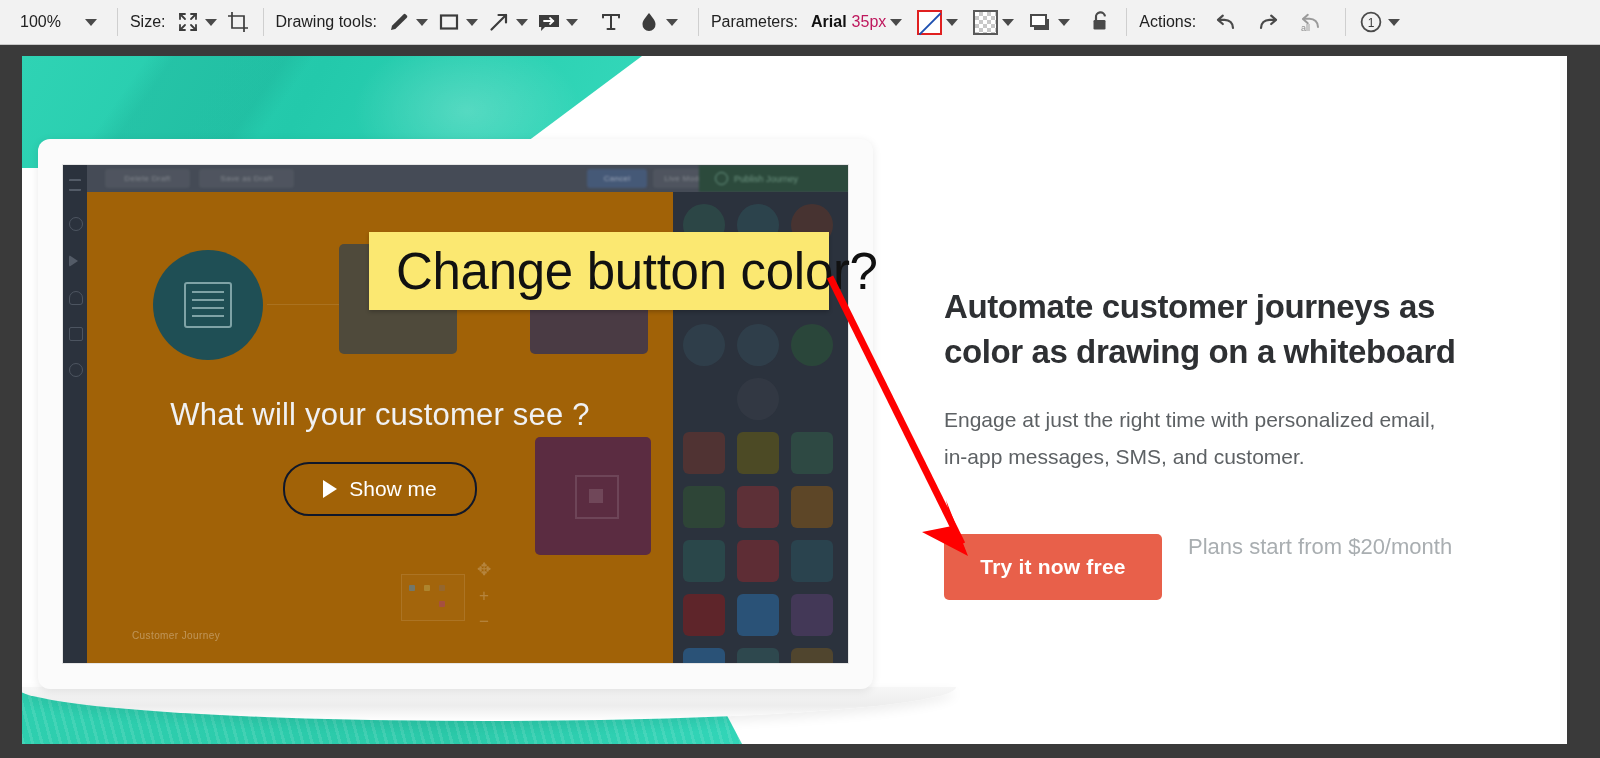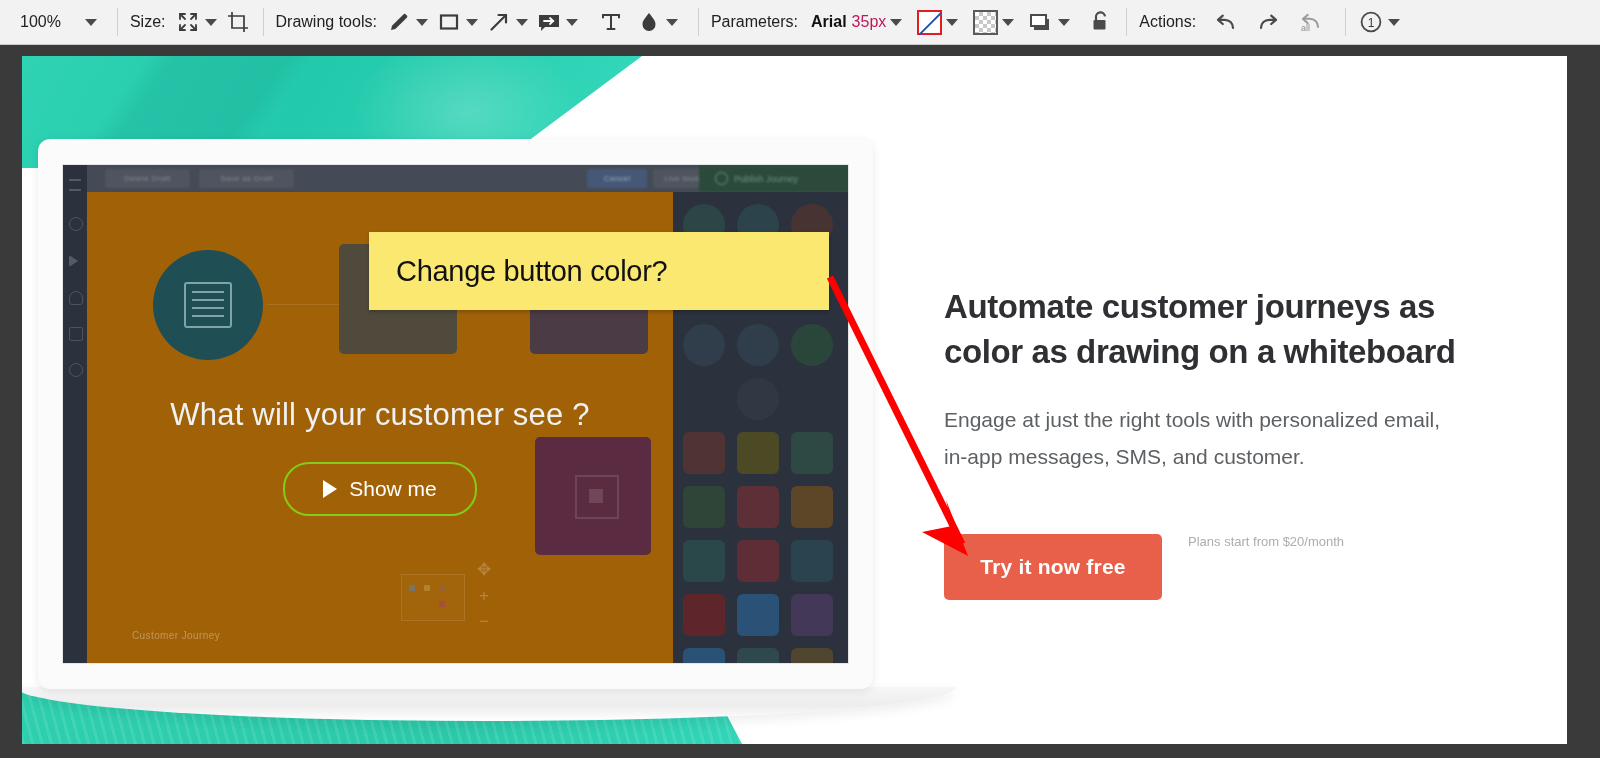--- a/index.html
+++ b/index.html
@@ -152,21 +152,21 @@
     box-shadow:0 8px 0 #7fa3a6, 0 16px 0 #7fa3a6, 0 24px 0 #7fa3a6;
   }
   .node-sq{position:absolute;border-radius:5px;}
   .conn{position:absolute;height:1px;background:rgba(255,255,255,.10);}
   .screen-head{
     position:absolute;left:0;right:0;top:205px;text-align:center;
     font-size:31px;color:#f0f1f3;letter-spacing:.2px;
   }
   .showme{
     position:absolute;left:50%;transform:translateX(-50%);top:270px;
-    width:190px;height:50px;border:2px solid #84cc16;border-radius:26px;
+    width:190px;height:50px;border:2px solid #0f172a;border-radius:26px;
     display:flex;align-items:center;justify-content:center;gap:12px;
     color:#fff;font-size:21px;
   }
   .play-tri{
     width:0;height:0;border-left:14px solid #fff;
     border-top:9px solid transparent;border-bottom:9px solid transparent;
   }
   .journey-label{
     position:absolute;left:45px;bottom:22px;
     font-size:10px;color:rgba(255,255,255,.32);
@@ -191,40 +191,40 @@
 
   
   .hl-box{
     position:absolute;left:347px;top:176px;width:460px;height:78px;
     background:#fbe871;
     display:flex;align-items:center;padding-left:27px;box-sizing:border-box;
     box-shadow:0 2px 4px rgba(0,0,0,.22);
   }
   .hl-text{
     font-family:"Liberation Sans", sans-serif;
-    font-size:29px;color:#111;letter-spacing:-.3px;white-space:nowrap;
+    font-size:51px;color:#111;letter-spacing:-.3px;white-space:nowrap;
   }
 
   
   .copy{position:absolute;left:922px;top:228px;width:610px;}
   .copy h1{
     margin:0;font-size:33px;line-height:1.37;
     font-weight:bold;color:#2e3033;letter-spacing:-.4px;
   }
   .copy p{
     margin:28px 0 0 0;font-size:21px;line-height:1.72;color:#5d6164;
   }
   .cta-row{position:absolute;left:922px;top:478px;display:flex;align-items:flex-start;}
   .cta{
     width:218px;height:66px;background:#e8604a;border-radius:5px;
     display:flex;align-items:center;justify-content:center;
     color:#fff;font-size:21px;font-weight:bold;letter-spacing:.2px;
     cursor:pointer;
   }
-  .plans{margin-left:26px;font-size:13px;color:#a9aeb1;}
+  .plans{margin-left:26px;font-size:22px;color:#a9aeb1;}
 
   
   .arrow-svg{position:absolute;left:0;top:0;width:1545px;height:688px;pointer-events:none;}
 </style>
 </head>
 <body>
 
 <div class="toolbar">
 
   <div class="tbtn">
@@ -497,21 +497,21 @@
       </div>
     </div>
   </div>
 
   <div class="copy">
     <h1>
       <span>Automate customer journeys as</span><br>
       <span>color as drawing on a whiteboard</span>
     </h1>
     <p>
-      <span>Engage at just the right tools with personalized email,</span><br>
+      <span>Engage at just the right time with personalized email,</span><br>
       <span>in-app messages, SMS, and customer.</span>
     </p>
   </div>
 
   <div class="cta-row">
     <div class="cta">Try it now free</div>
     <div class="plans">Plans start from $20/month</div>
   </div>
 
   <div class="hl-box">

